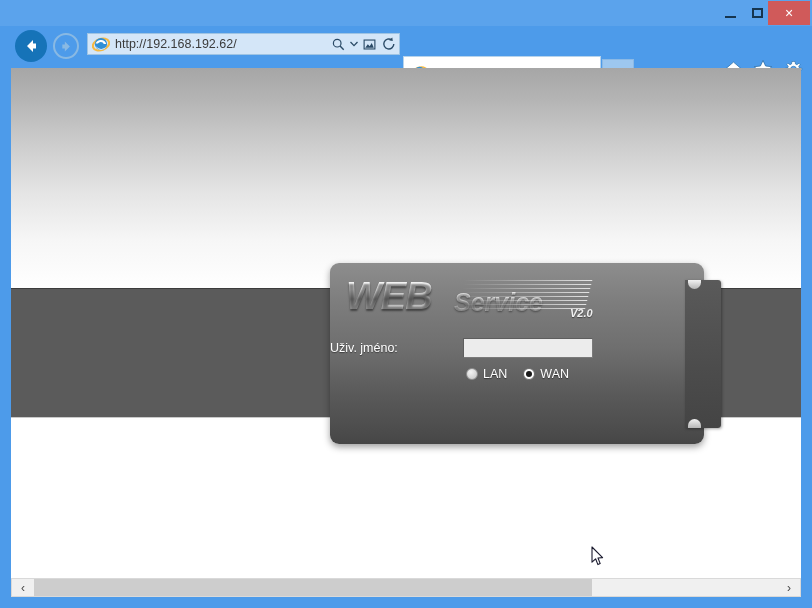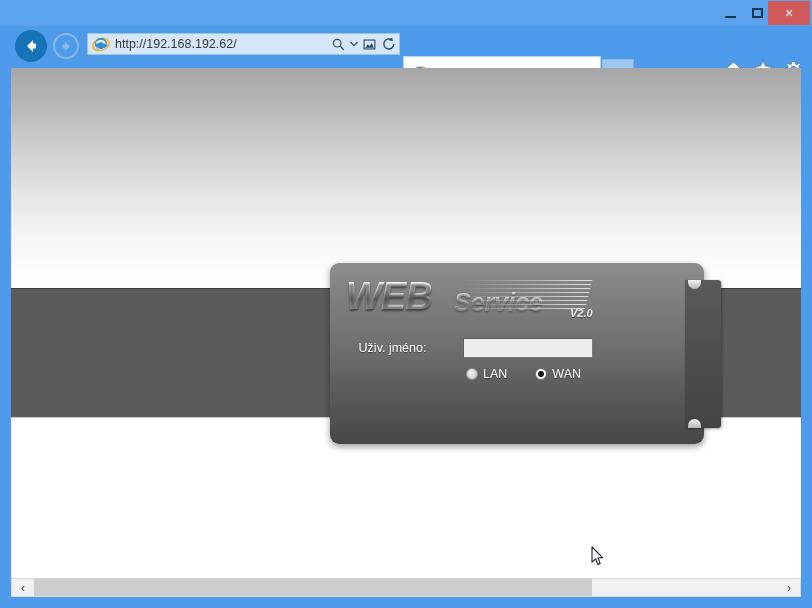--- a/index.html
+++ b/index.html
@@ -314,21 +314,21 @@
     width: 356px;
   }
   .form-row {
     display: flex;
     align-items: center;
     height: 22px;
     margin-bottom: 8px;
   }
   .form-label {
     width: 133px;
-    text-align: center;
+    text-align: left;
     padding-right: 8px;
     font-size: 12.5px;
     color: #ffffff;
     text-shadow: 0 1px 1px rgba(0,0,0,0.45);
     box-sizing: border-box;
   }
   .form-input {
     width: 130px; height: 20px;
     background: #ececec;
     border: 1px solid #7a7a7a;
@@ -349,21 +349,20 @@
     font-size: 12.5px;
     color: #111111;
     font-family: "Liberation Sans", sans-serif;
     cursor: pointer;
   }
   #radio-row {
     display: flex;
     align-items: center;
     margin-left: 136px;
     margin-top: 2px;
-    gap: 12px;
   }
   .radio-item {
     display: flex;
     align-items: center;
     margin-right: 16px;
   }
   .radio-dot {
     width: 12px; height: 12px;
     border-radius: 50%;
     box-sizing: border-box;

